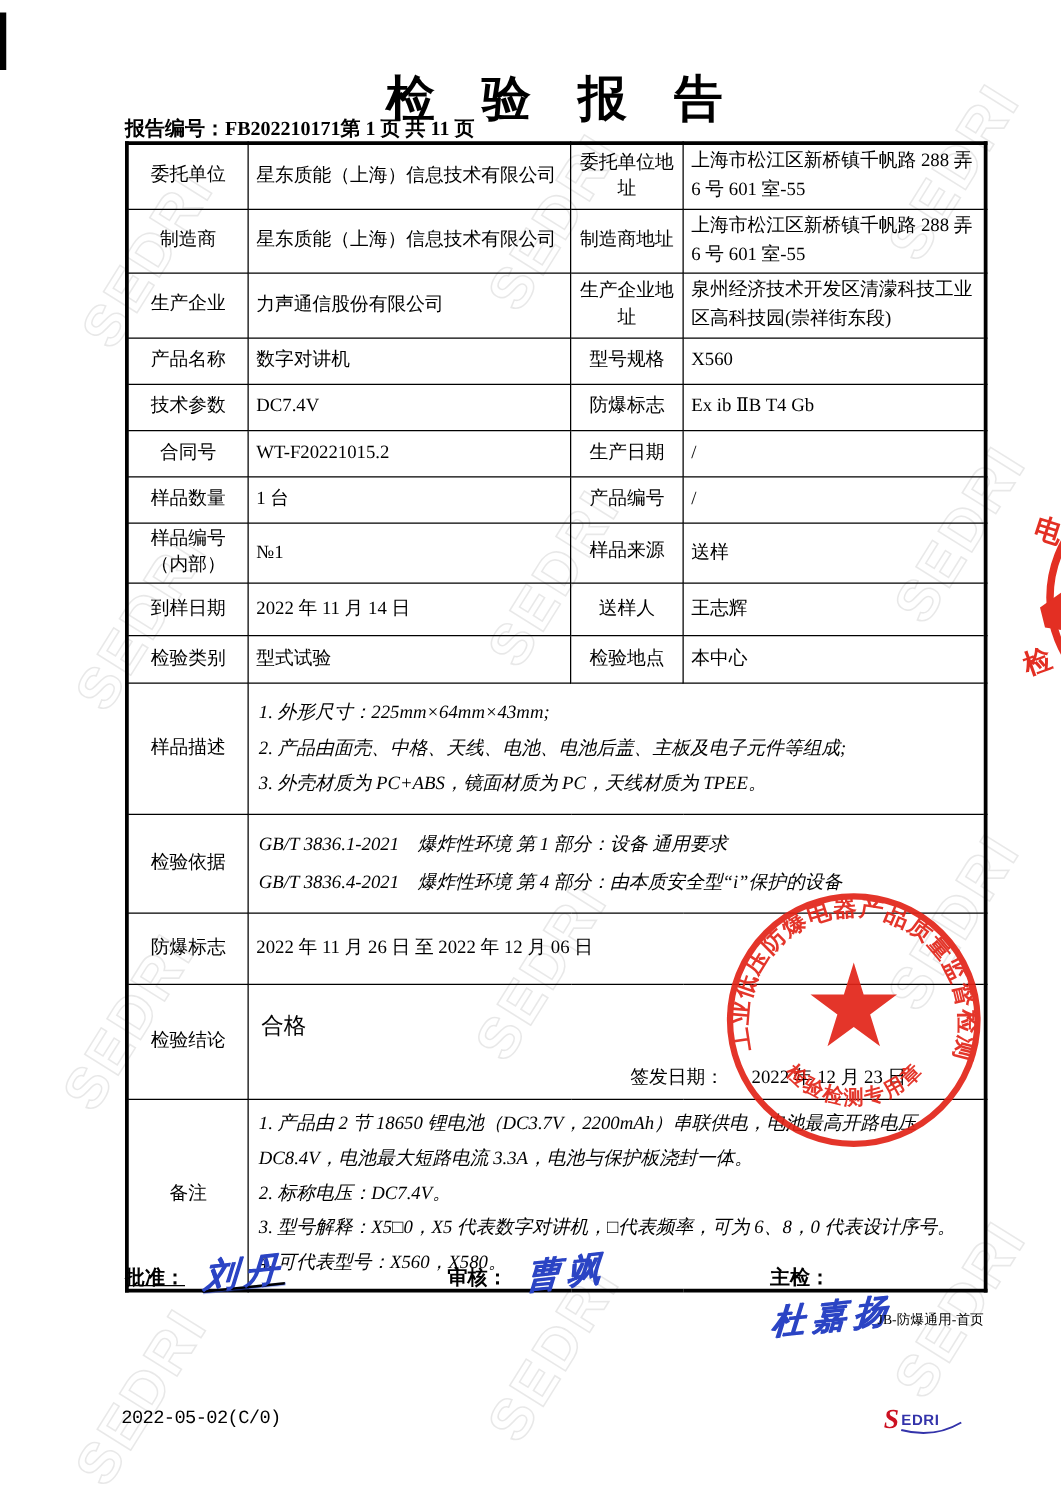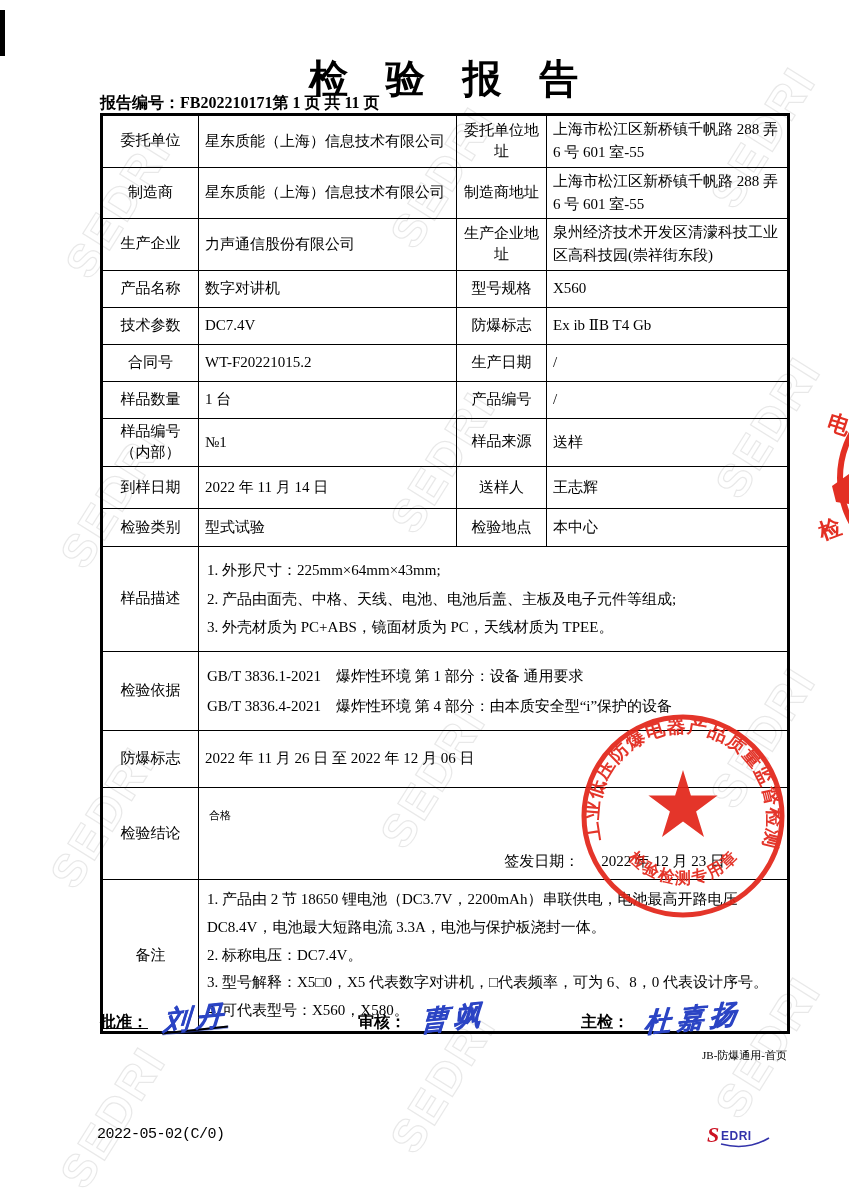--- a/index.html
+++ b/index.html
@@ -38,24 +38,24 @@
   table.main {
     position:absolute; left:0; top:113px; width:687px;
     border-collapse:collapse; table-layout:fixed;
     font-size:15px;
   }
   table.main, table.main td { border:1px solid #000; }
   table.main { border:3px solid #000; }
   td.lbl { text-align:center; vertical-align:middle; padding:2px 3px; line-height:1.45; }
   td.val { text-align:left; vertical-align:middle; padding:2px 6px; line-height:1.55; }
   td.big { vertical-align:middle; padding:6px 8px; line-height:1.9; }
-  .line { display:block; }
+  .line { display:block;font-style:italic; }
   .basis-line { margin:7px 0; }
   .concl-cell { position:relative; height:100%; vertical-align:top; }
-  .concl-value { padding:20px 0 0 10px; font-size:11px; }
+  .concl-value { padding:20px 0 0 10px; font-size:18px; }
   .issue-line {
     position:absolute; bottom:8px; right:62px; font-size:15px;
     display:flex; gap:22px; white-space:nowrap;
   }
 
   
   .sig-row { position:absolute; left:0; top:1012px; width:687px; font-size:16px; font-weight:600; }
   .sig-block { position:absolute; display:flex; align-items:flex-start; gap:14px; }
   .sig-name {
     font-size:27px; font-weight:bold; color:#2b44c4;
@@ -214,21 +214,21 @@
 
     <div class="sig-row">
       <div class="sig-block" style="left:0px;text-decoration:underline;">
         <span>批准：</span>
         <span class="sig-name">刘丹</span>
       </div>
       <div class="sig-block" style="left:258px;">
         <span>审核：</span>
         <span class="sig-name">曹飒</span>
       </div>
-      <div class="sig-block" style="left:481px;">
+      <div class="sig-block" style="left:516px;flex-direction:column;">
         <span>主检：</span>
         <span class="sig-name">杜嘉扬</span>
       </div>
     </div>
     <div class="doc-tag">JB-防爆通用-首页</div>
   </div>
 
   <div class="doc-code">2022-05-02(C/0)</div>
 
   <div class="logo">

